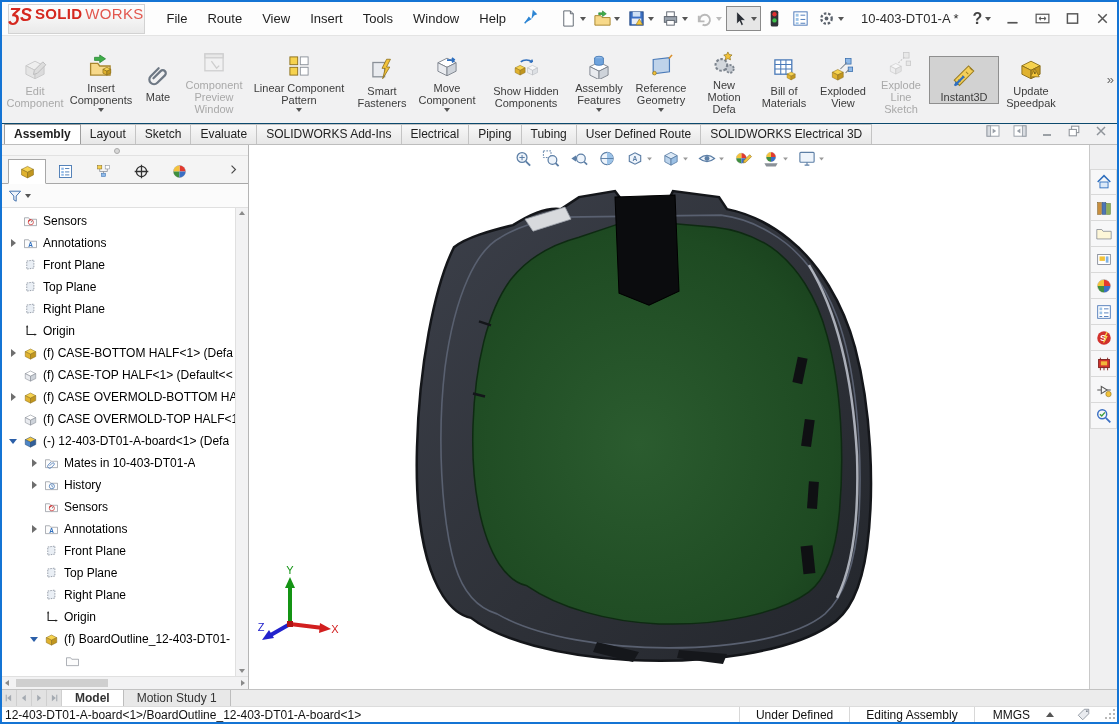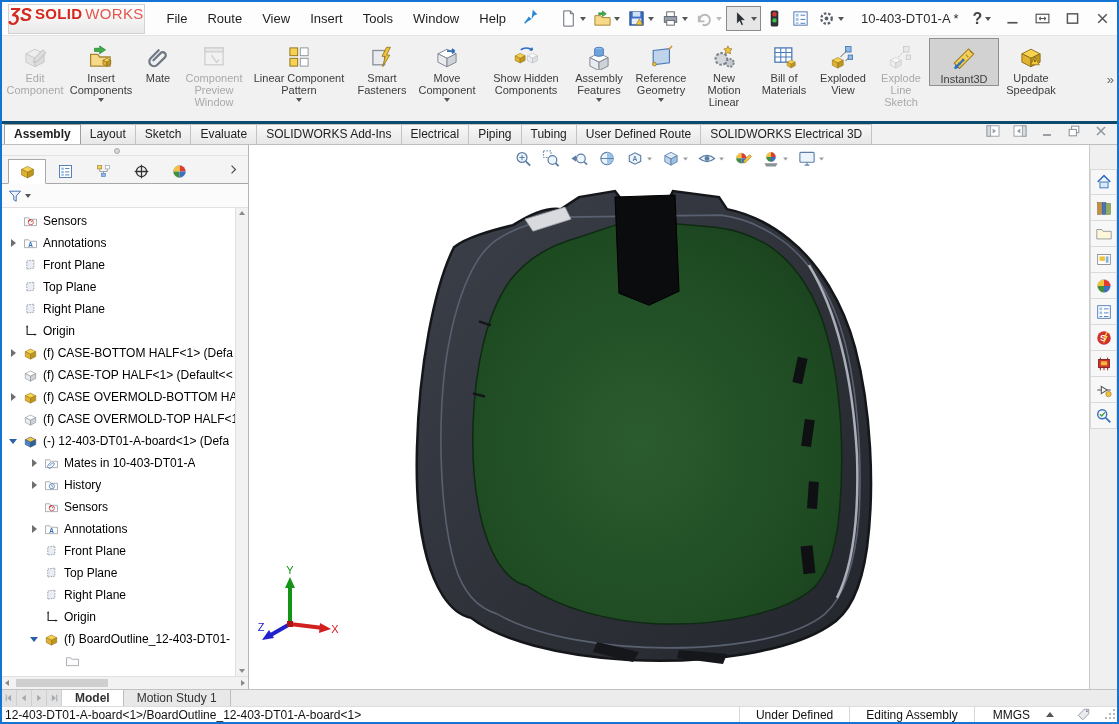--- a/index.html
+++ b/index.html
@@ -27,22 +27,22 @@
            border-top:4px solid #555; display:inline-block; }
   .qbtn.disabled .caret { border-top-color:#bbb; }
   .tspacer { flex:1; }
   .doc-title { font-size:13px; color:#2b2b2b; white-space:nowrap; margin:0 14px; }
   .helpbtn { display:flex; align-items:center; gap:3px; margin-right:10px; }
   .help-q { font-size:16px; font-weight:bold; color:#444; }
   .winbtns { display:flex; align-items:center; gap:7px; }
   .icn { display:inline-flex; align-items:center; justify-content:center; }
 
   
-  .ribbon { height:88px; flex:none; display:flex; align-items:flex-start; background:#f1f1f2;
-            border-bottom:3px solid #0c4a6e; padding:2px 14px 2px 4px; position:relative; }
+  .ribbon { height:88px; flex:none; display:flex; align-items:center; background:#f1f1f2;
+            border-bottom:1px solid #0c4a6e; padding:2px 14px 2px 4px; position:relative; }
   .rbtn { display:flex; flex-direction:column; align-items:center; padding-top:5px;
           font-size:11px; line-height:12px; color:#3c3c3c; text-align:center; flex:none; }
   .rbtn .ric { height:27px; display:flex; align-items:center; }
   .rbtn .rlabel { margin-top:2px; }
   .rbtn.disabled { color:#a9a9a9; }
   .rbtn.disabled svg { opacity:.42; filter:grayscale(1); }
   .rbtn.active { background:#d2d2d2; border:1px solid #8f8f8f; }
   .rbtn .caret { margin-top:2px; }
   .rsep { width:1px; background:#d4d4d4; margin:5px 2px; flex:none; }
   .ribbon-overflow { position:absolute; right:3px; top:36px; color:#6a6a6a; font-size:13px; }
@@ -434,21 +434,21 @@
       <div class="rbtn" style="width:52px">
         <span class="ric">
           <span class="icn">
             <svg width="26" height="26" viewBox="0 0 20 20" aria-hidden="true">
               <circle cx="8" cy="11.5" r="4.5" fill="#d3d7dc" stroke="#7a828c" stroke-dasharray="2 1.3" stroke-width="1.6"></circle>
               <circle cx="14.5" cy="14.5" r="3" fill="#c3c8cf" stroke="#7a828c" stroke-dasharray="1.6 1.1" stroke-width="1.4"></circle>
               <path d="M13 1.5 l1 2 2.2 .3 -1.6 1.6 .4 2.2 -2 -1 -2 1 .4 -2.2 -1.6 -1.6 2.2 -.3 Z" fill="#f2c23a" stroke="#8a6d1a" stroke-width=".5"></path>
             </svg>
           </span>
         </span>
-        <span class="rlabel">New Motion Linear</span>
+        <span class="rlabel">New Motion Defa</span>
       </div>
       <div class="rsep"></div>
       <div class="rbtn" style="width:58px">
         <span class="ric">
           <span class="icn">
             <svg width="26" height="26" viewBox="0 0 20 20" aria-hidden="true">
               <rect x="3" y="3" width="13" height="11" fill="#fff" stroke="#4a7ab8"></rect>
               <path d="M3 6.5 h13 M3 10 h13 M7.5 3 v11 M11.5 3 v11" stroke="#4a7ab8" stroke-width=".8"></path>
               <g transform="translate(11,10.5) scale(0.45)">
                 <path d="M3 7.5 L10 4 L17 7.5 L10 11 Z" fill="#f6d24e" stroke="#8a6d1a" stroke-width=".7"></path>

